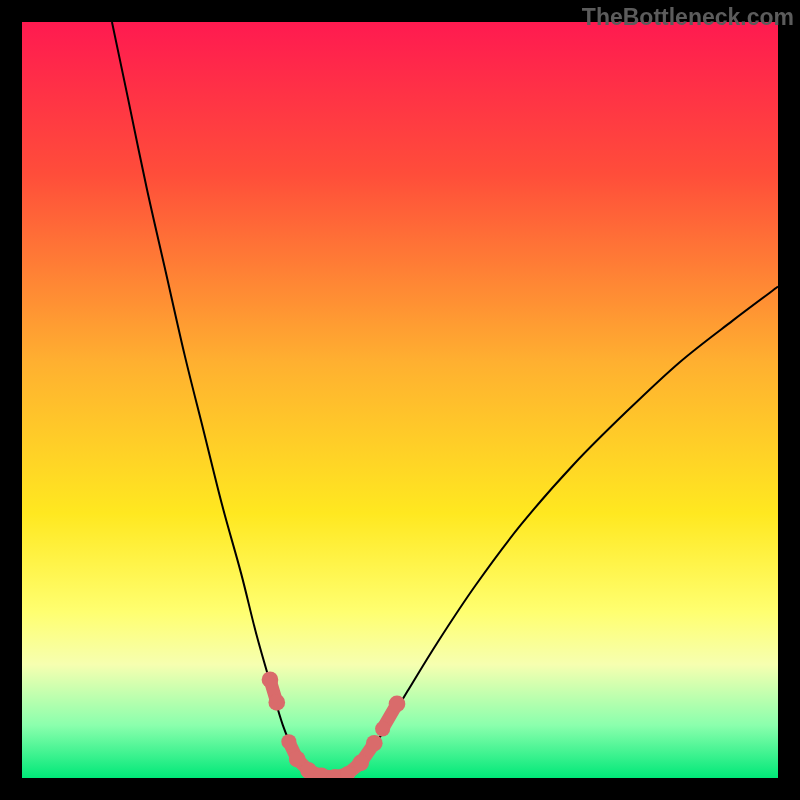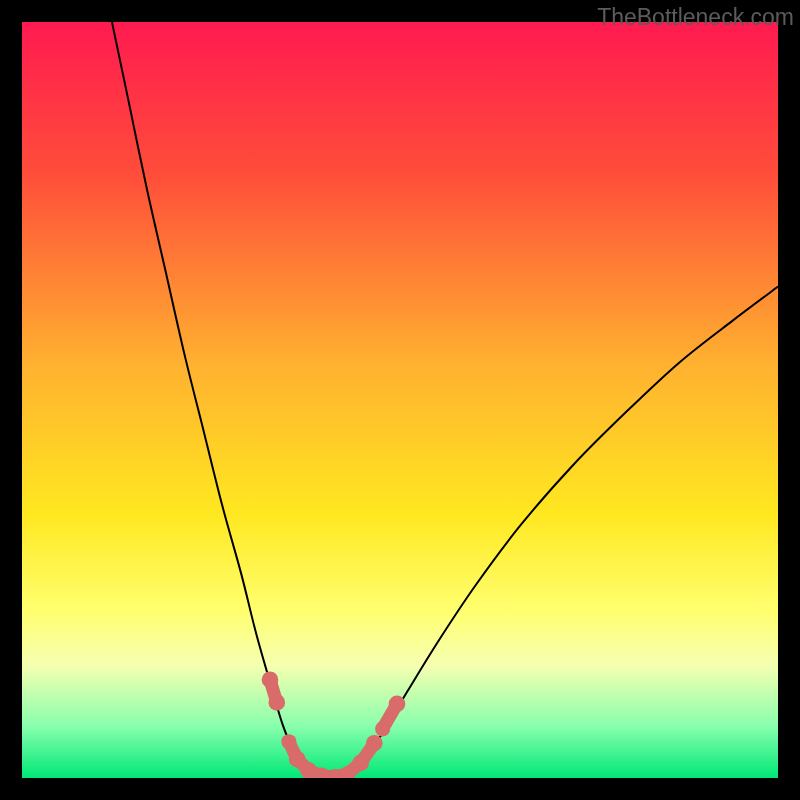--- a/index.html
+++ b/index.html
@@ -1,17 +1,17 @@
 <!DOCTYPE html>
 <html><head>
 <meta charset="utf-8">
 <style>
 html,body{margin:0;padding:0;width:800px;height:800px;background:#000;overflow:hidden;font-family:Arial,Helvetica,sans-serif}
 .frame{position:absolute;left:22px;top:22px;width:756px;height:756px;overflow:hidden}
-.watermark{position:absolute;right:6px;top:4px;color:#5c5c5c;font-size:23px;font-weight:400;z-index:5;letter-spacing:0}
+.watermark{position:absolute;right:6px;top:4px;color:#5c5c5c;font-size:23px;font-weight:700;z-index:5;letter-spacing:0}
 svg{display:block}
 </style>
 </head>
 <body>
 
 <div class="watermark">TheBottleneck.com</div>
 
 <div class="frame">
   <svg id="chart-svg" width="756" height="756" viewBox="0 0 756 756">
     <defs>

